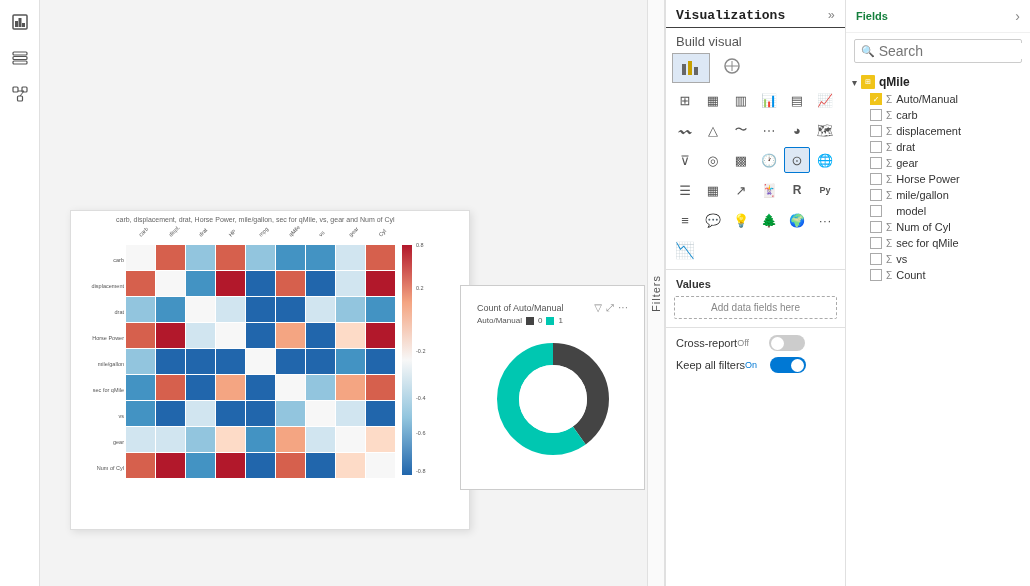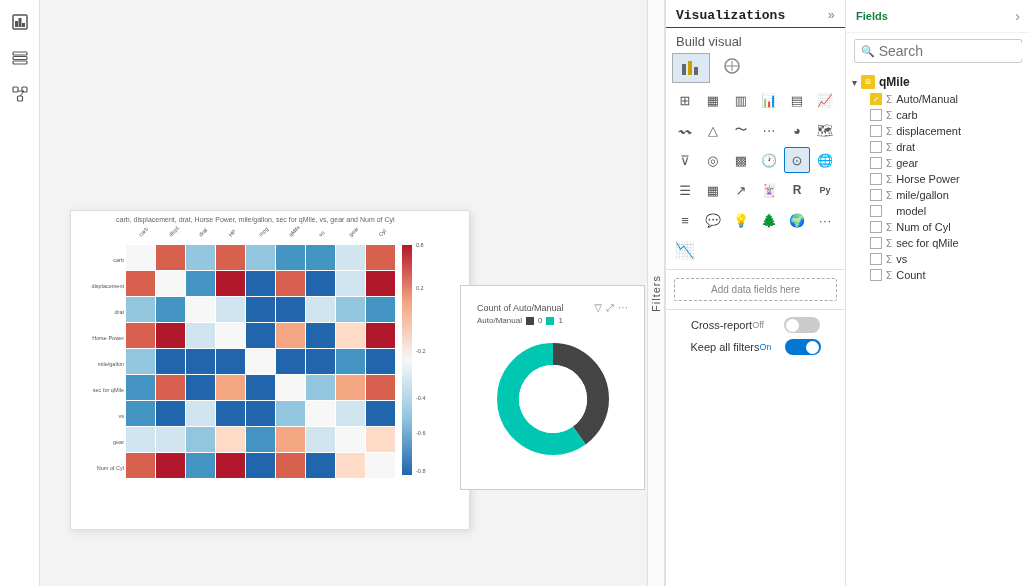--- a/index.html
+++ b/index.html
@@ -179,21 +179,21 @@
       border: 1px dashed #aaa;
       border-radius: 2px;
       font-size: 10px;
       color: #888;
       text-align: center;
       cursor: pointer;
     }
     .drill-toggle-row {
       display: flex;
       align-items: center;
-      justify-content: center;
+      justify-content: flex-start;
       padding: 3px 10px;
       font-size: 11px;
       color: #333;
     }
     .toggle-switch {
       width: 36px;
       height: 16px;
       border-radius: 8px;
       display: flex;
       align-items: center;
@@ -554,20 +554,21 @@
     <div class="viz-icon-btn">🌍</div>
     <div class="viz-icon-btn">···</div>
   </div>
 
   <div class="viz-icons-grid" style="grid-template-columns: repeat(2, 26px);">
     <div class="viz-icon-btn" style="font-size:16px;">📉</div>
   </div>
 
   <div class="viz-divider"></div>
 
+  <div class="viz-section-label">Values</div>
   <div class="viz-add-field">Add data fields here</div>
 
   <div class="viz-divider"></div>
 
   <div class="drill-toggle-row">
     <span>Cross-report</span>
     <div style="display:flex;align-items:center;gap:20px;">
       <span class="toggle-label-off">Off</span>
       <div class="toggle-switch toggle-off">
         <div class="toggle-knob"></div>

